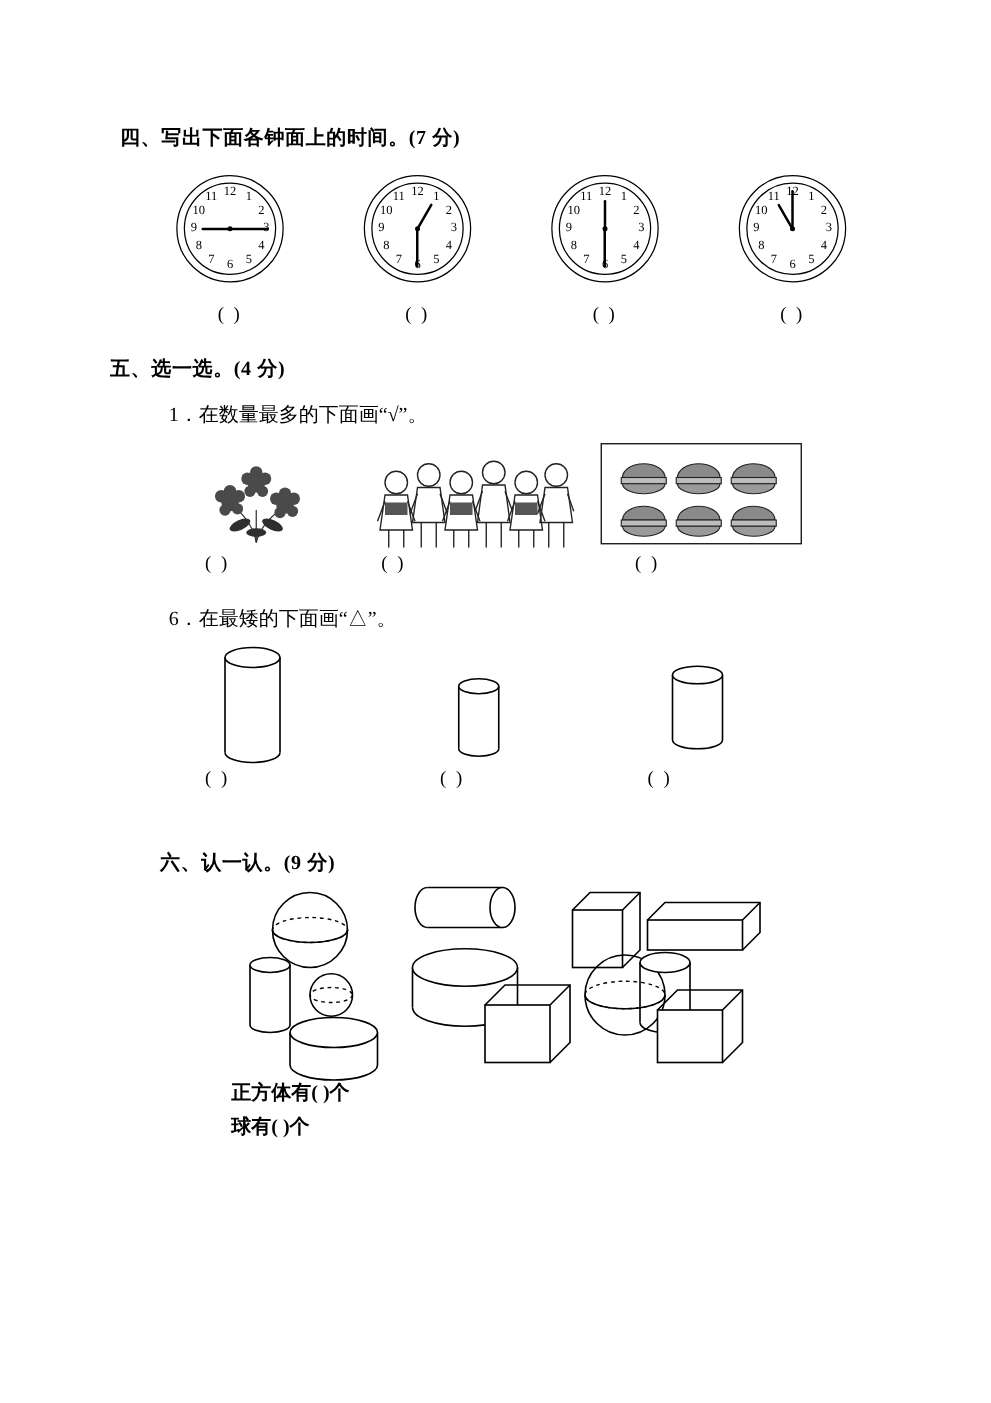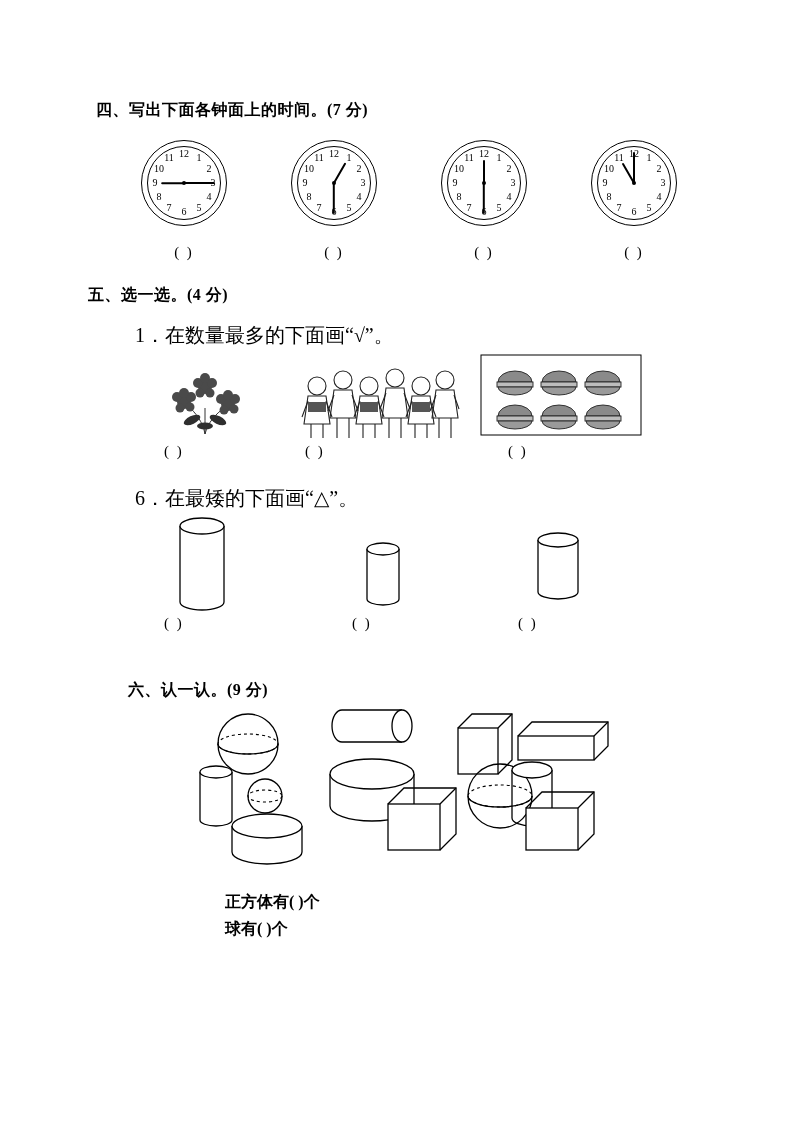--- a/index.html
+++ b/index.html
@@ -22,21 +22,22 @@
     height: 1122px;
   }
 
   
   .sec-title {
     font-size: 16px;
     font-weight: 600;
     letter-spacing: 0.5px;
   }
   .q-label {
-    font-size: 20px;
+    font-size: 16px;
+    font-family: Liberation Serif, serif;
   }
   .paren {
     font-size: 15px;
     letter-spacing: 1px;
     white-space: nowrap;
   }
 
   
   #sec4 { position: absolute; left: 96px; top: 100px; }
   #clock-row {
@@ -113,21 +114,21 @@
 
   
   #sec6 { position: absolute; left: 128px; top: 680px; }
   #shapes-area {
     position: absolute;
     left: 170px;
     top: 700px;
     width: 490px;
     height: 175px;
   }
-  #fill-area { position: absolute; left: 185px; top: 892px; width: 520px; margin-left: 40px; }
+  #fill-area { position: absolute; left: 185px; top: 864px; width: 520px; }
   .fill-line { display: flex; font-size: 16px; font-weight: 600; margin-bottom: 6px; }
   .fill-line .f1 { width: 222px; }
   .fill-line .f2 { width: 222px; }
 
   
   svg { display: block; overflow: visible; }
   .ln { fill: none; stroke: #000; stroke-width: 1.3; }
   .ln-thin { fill: none; stroke: #000; stroke-width: 1; }
   .ln-d { fill: none; stroke: #000; stroke-width: 1.1; stroke-dasharray: 3 3; }
   .fillw { fill: #fff; stroke: #000; stroke-width: 1.3; }

